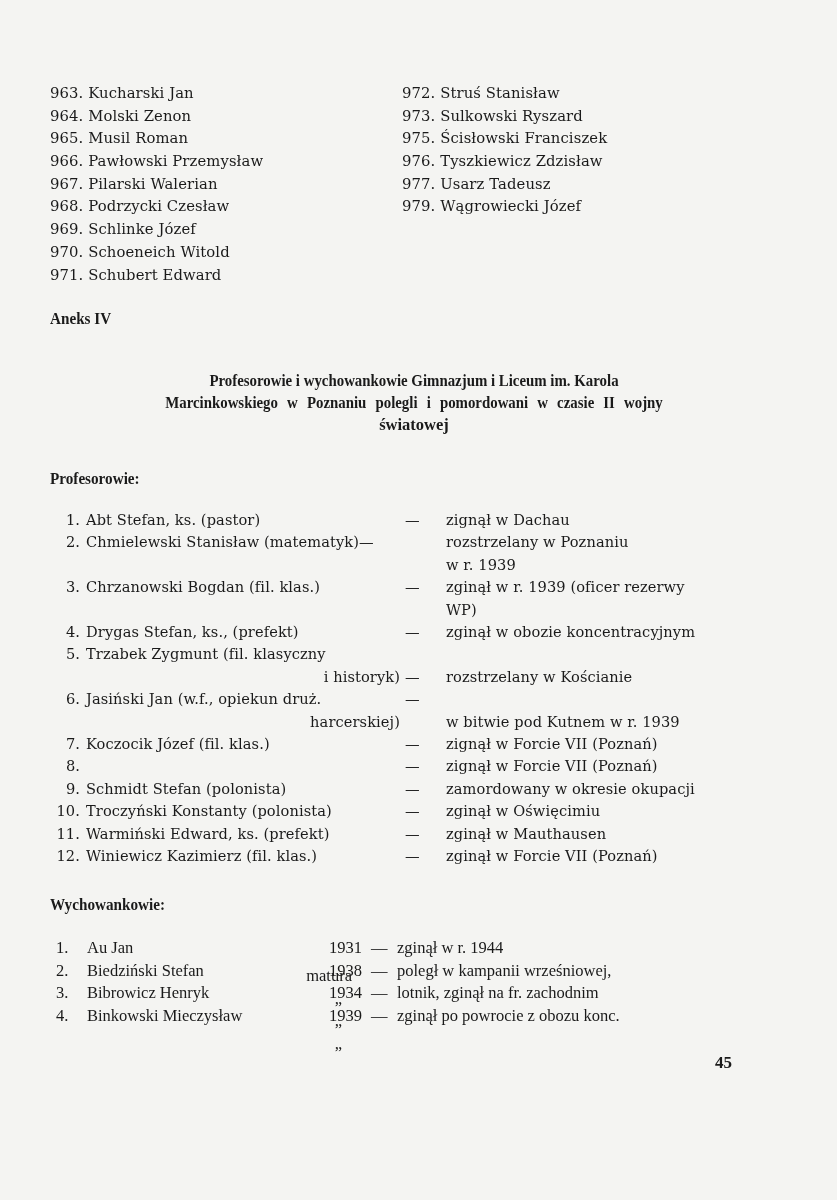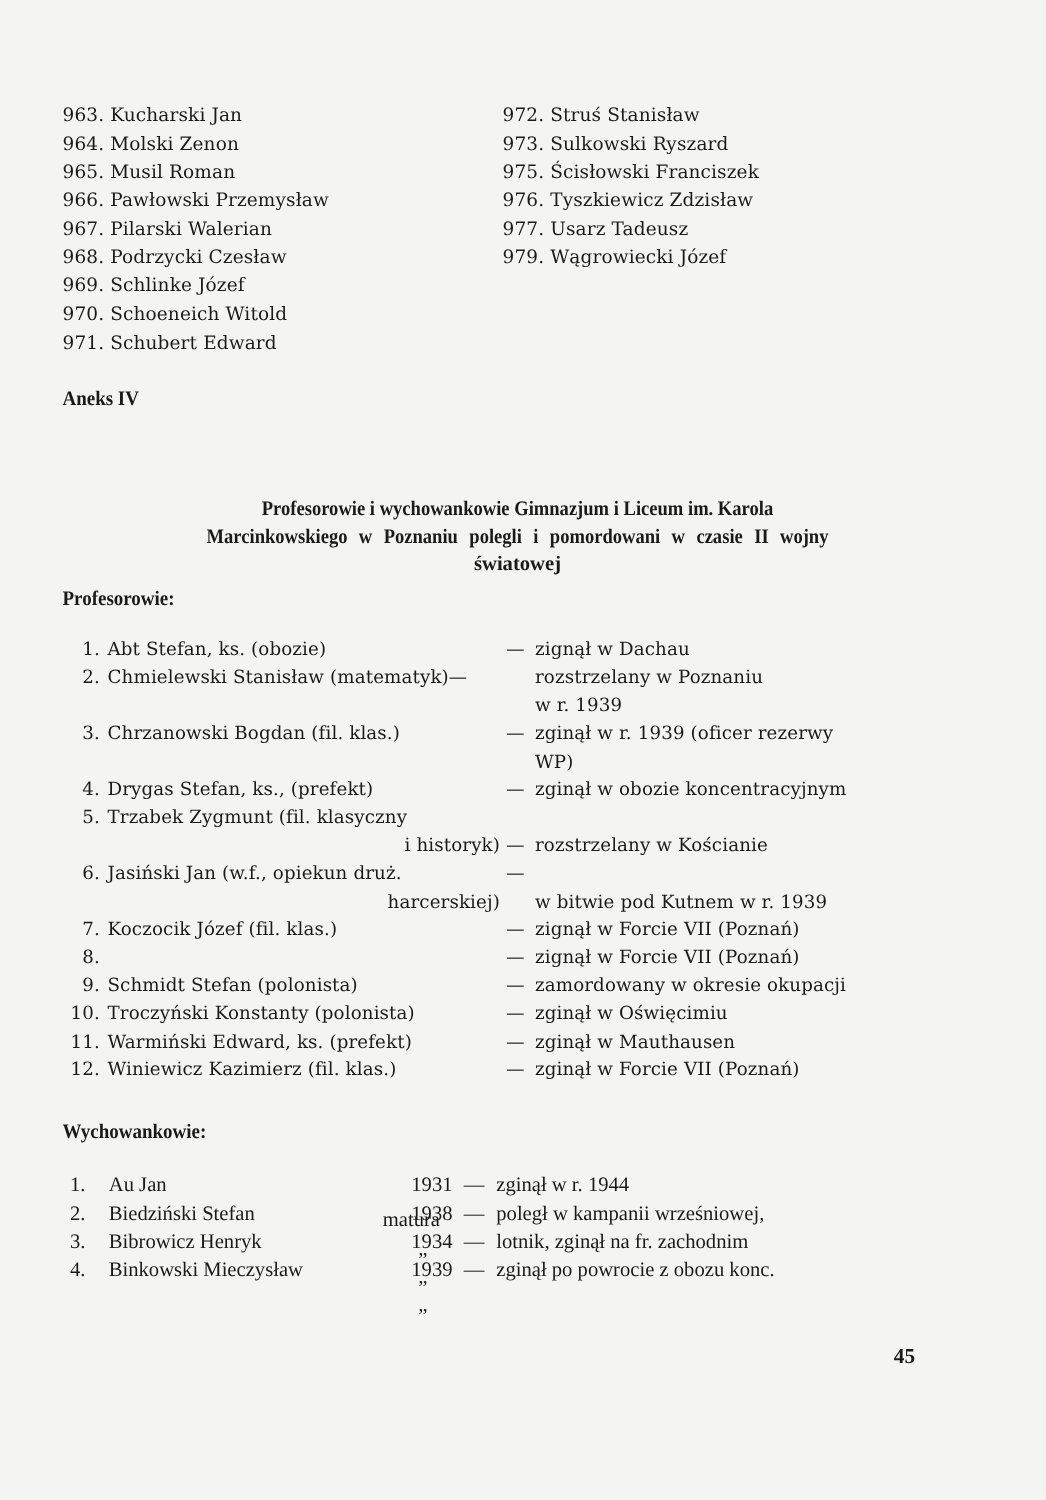--- a/index.html
+++ b/index.html
@@ -15,47 +15,47 @@
   .abs { position: absolute; white-space: nowrap; }
 
   
   .topcol { position: absolute; top: 54px; }
   .topcol .row { height: 22.7px; line-height: 22.7px; font-size: 14.8px; white-space: nowrap; }
   #col-left { left: 50px; }
   #col-right { left: 402px; }
 
   .aneks { left: 50px; top: 309px; font-family: "Liberation Serif", serif; font-weight: bold; font-size: 16.5px; transform: scaleX(0.92); transform-origin: left; }
   .title { position: absolute; left: 44px; width: 740px; top: 370px; text-align: center;
-           font-family: "Liberation Serif", serif; font-weight: bold; font-size: 16.5px; line-height: 22px; margin-top: 26px; }
+           font-family: "Liberation Serif", serif; font-weight: bold; font-size: 16.5px; line-height: 22px; }
   .title div { white-space: nowrap; }
   .title .l1 { transform: scaleX(0.9); }
   .title .l2 { transform: scaleX(0.9); word-spacing: 6px; }
   .heading { font-family: "Liberation Serif", serif; font-weight: bold; font-size: 16.5px; transform: scaleX(0.92); transform-origin: left; }
 
   
   .prof { position: absolute; left: 0; width: 837px; height: 22.4px; line-height: 22.4px; font-size: 14.6px; }
   .prof span { position: absolute; white-space: nowrap; }
   .pnum { right: 757px; text-align: right; }
   .pname { left: 86px; }
   .pname2 { text-align: right; }
   .pdash { left: 405px; }
-  .pfate { left: 428px; text-align: right; }
+  .pfate { left: 446px; text-align: right; }
 
   
   .stud { position: absolute; left: 0; width: 837px; height: 22.5px; line-height: 22.5px;
           font-family: "Liberation Serif", serif; font-size: 16.5px; }
   .stud span { position: absolute; white-space: nowrap; }
   .snum { left: 56px; }
   .sname { left: 87px; }
   .smat { right: 485px; text-align: right; margin-top: 28px; }
   .syear { left: 329px; }
   .sdash { left: 371px; }
   .sfate { left: 397px; }
 
-  .pageno { left: 715px; top: 1053px; font-family: "Liberation Serif", serif; font-weight: bold; font-size: 17px; margin-top: 22px; }
+  .pageno { left: 715px; top: 1053px; font-family: "Liberation Serif", serif; font-weight: bold; font-size: 17px; }
 </style>
 </head>
 <body>
 
 <div id="col-left" class="topcol serif">
     <div class="row"><span>963.</span> <span>Kucharski Jan</span></div>
     <div class="row"><span>964.</span> <span>Molski Zenon</span></div>
     <div class="row"><span>965.</span> <span>Musil Roman</span></div>
     <div class="row"><span>966.</span> <span>Pawłowski Przemysław</span></div>
     <div class="row"><span>967.</span> <span>Pilarski Walerian</span></div>
@@ -79,21 +79,21 @@
   <div class="l1">Profesorowie i wychowankowie Gimnazjum i Liceum im. Karola</div>
   <div class="l2">Marcinkowskiego w Poznaniu polegli i pomordowani w czasie II wojny</div>
   <div class="l3">światowej</div>
 </div>
 
 <div class="abs heading" style="left:50px; top:469px;">Profesorowie:</div>
 
 <div id="prof-list" class="serif">
     <div class="prof" style="top: 509px;">
       <span class="pnum">1.</span>
-      <span class="pname">Abt Stefan, ks. (obozie)</span>
+      <span class="pname">Abt Stefan, ks. (pastor)</span>
       <span class="pdash">—</span>
       <span class="pfate">zignął w Dachau</span>
     </div>
     <div class="prof" style="top: 531.4px;">
       <span class="pnum">2.</span>
       <span class="pname">Chmielewski Stanisław (matematyk)—</span>
       <span class="pfate">rozstrzelany w Poznaniu</span>
     </div>
     <div class="prof" style="top: 553.8px; padding-left: 12px;">
       <span class="pfate">w r. 1939</span>

